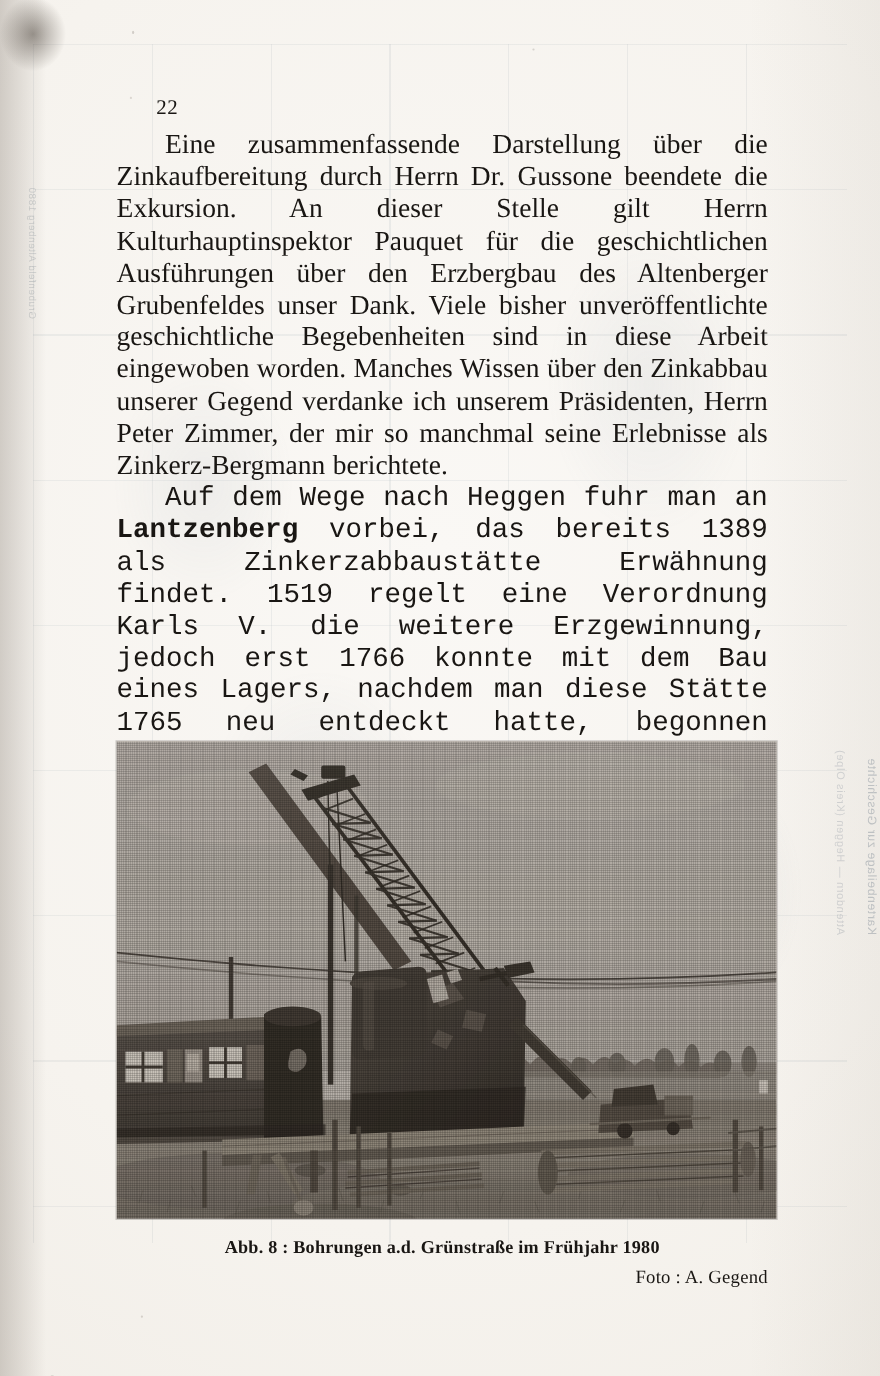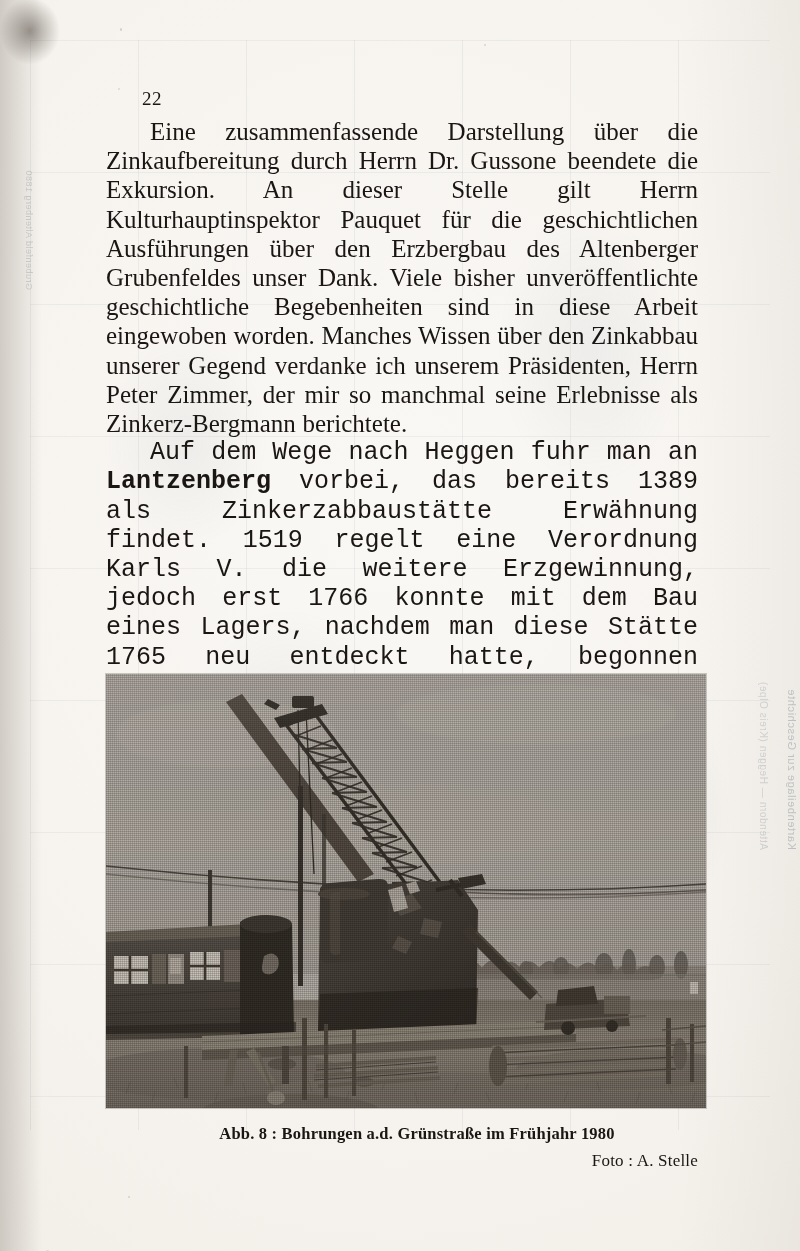--- a/index.html
+++ b/index.html
@@ -163,21 +163,21 @@
   .photo-fade {
     position: absolute;
     inset: 0;
     pointer-events: none;
     background: linear-gradient(to bottom, rgba(255,255,255,0.05), rgba(255,255,255,0) 30%);
   }
 
   
   .caption {
     position: absolute;
-    left: 121px;
+    left: 106px;
     top: 1124px;
     width: 592px;
     text-align: center;
     font-size: 16.5px;
     font-weight: bold;
     letter-spacing: 0.2px;
   }
   .credit {
     position: absolute;
     left: 106px;
@@ -519,21 +519,21 @@
         <rect x="584" y="308" width="8" height="12" fill="#d8d2c9" opacity="0.8"></rect>
 
         <rect x="0" y="0" width="600" height="434" fill="#8a8279" opacity="0.10"></rect>
       </svg>
       <div class="halftone"></div>
       <div class="photo-fade"></div>
     </div>
   </div>
 
   <div class="caption">Abb. 8 : Bohrungen a.d. Grünstraße im Frühjahr 1980</div>
-  <div class="credit">Foto : A. Stelle</div>
+  <div class="credit">Foto : A. Gegend</div>
 
   <span class="speck" style="left:120px; top:28px;  width:2px; height:3px; opacity:.45;"></span>
   <span class="speck" style="left:118px; top:88px;  width:2px; height:2px; opacity:.35;"></span>
   <span class="speck" style="left:484px; top:44px;  width:2px; height:2px; opacity:.4;"></span>
   <span class="speck" style="left:128px; top:1196px;width:2px; height:2px; opacity:.4;"></span>
   <span class="speck" style="left:46px;  top:1250px;width:3px; height:2px; opacity:.3;"></span>
   <span class="speck" style="left:648px; top:622px; width:2px; height:2px; opacity:.3;"></span>
 
 </div>
 

